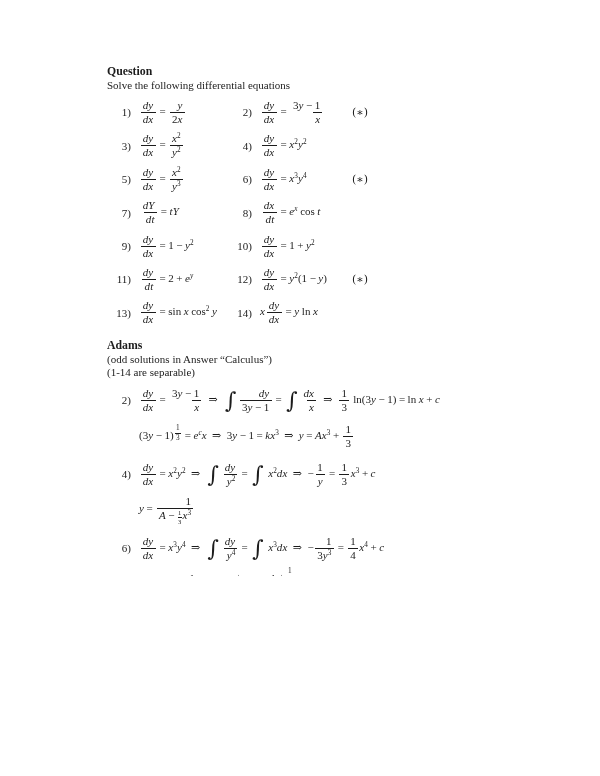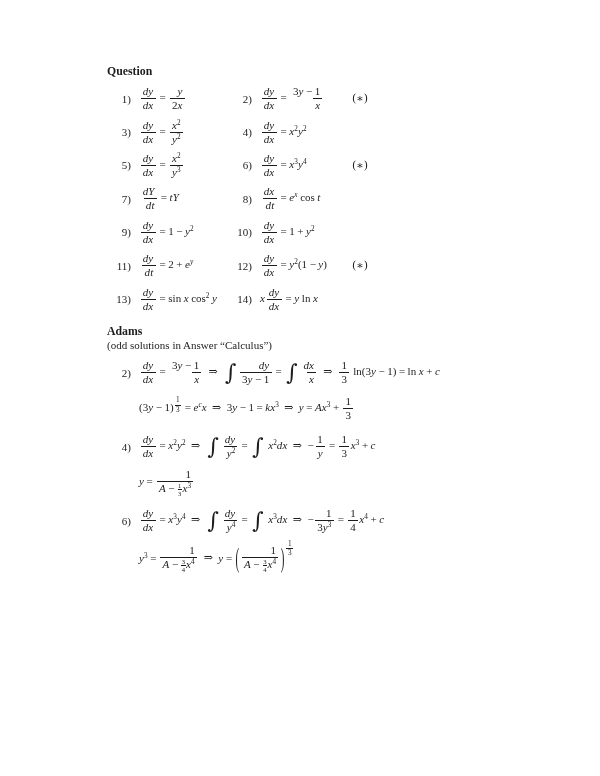--- a/index.html
+++ b/index.html
@@ -50,20 +50,21 @@
           vertical-align:middle; margin:0 1px; }
   .bigexp { font-size:0.66em; vertical-align:1.5em; line-height:1; }
 </style>
 </head>
 <body>
 
 <div class="page" style="background: rgb(255, 255, 255); color: rgb(28, 28, 28);">
   <div class="content">
 
     <div class="heading">Question</div>
+    <div class="textline">Solve the following differential equations</div>
 
     <div class="problems">
       <div class="prow">
         <span class="col-num1">1)</span>
         <span class="col-eq1"><span class="frac">
               <span class="fnum"><i>d</i><i>y</i></span>
               <span class="fden"><i>d</i><i>x</i></span>
             </span><span class="sp"></span>=<span class="sp"></span><span class="frac">
               <span class="fnum"><i>y</i></span>
               <span class="fden">2<i>x</i></span>
@@ -160,20 +161,21 @@
               <span class="fnum"><i>d</i><i>y</i></span>
               <span class="fden"><i>d</i><i>x</i></span>
             </span><span class="sp"></span>=<span class="sp"></span><i>y</i><span class="sp"></span><span class="rm">ln</span><span class="sp"></span><i>x</i></span>
         <span class="col-star"></span>
       </div>
     </div>
 
     <div class="answer-section">
       <div class="heading">Adams</div>
       <div class="textline">(odd solutions in Answer “Calculus”)</div>
+      <div class="textline">(1-14 are separable)</div>
 
       <div class="solutions">
         <div class="sblock">
           <div class="srow">
             <span class="snum">2)</span>
             <span class="seq"><span class="frac">
                   <span class="fnum"><i>d</i><i>y</i></span>
                   <span class="fden"><i>d</i><i>x</i></span>
                 </span><span class="sp"></span>=<span class="sp"></span><span class="frac">
                   <span class="fnum">3<i>y</i><span class="sp"></span>−<span class="sp"></span>1</span>

